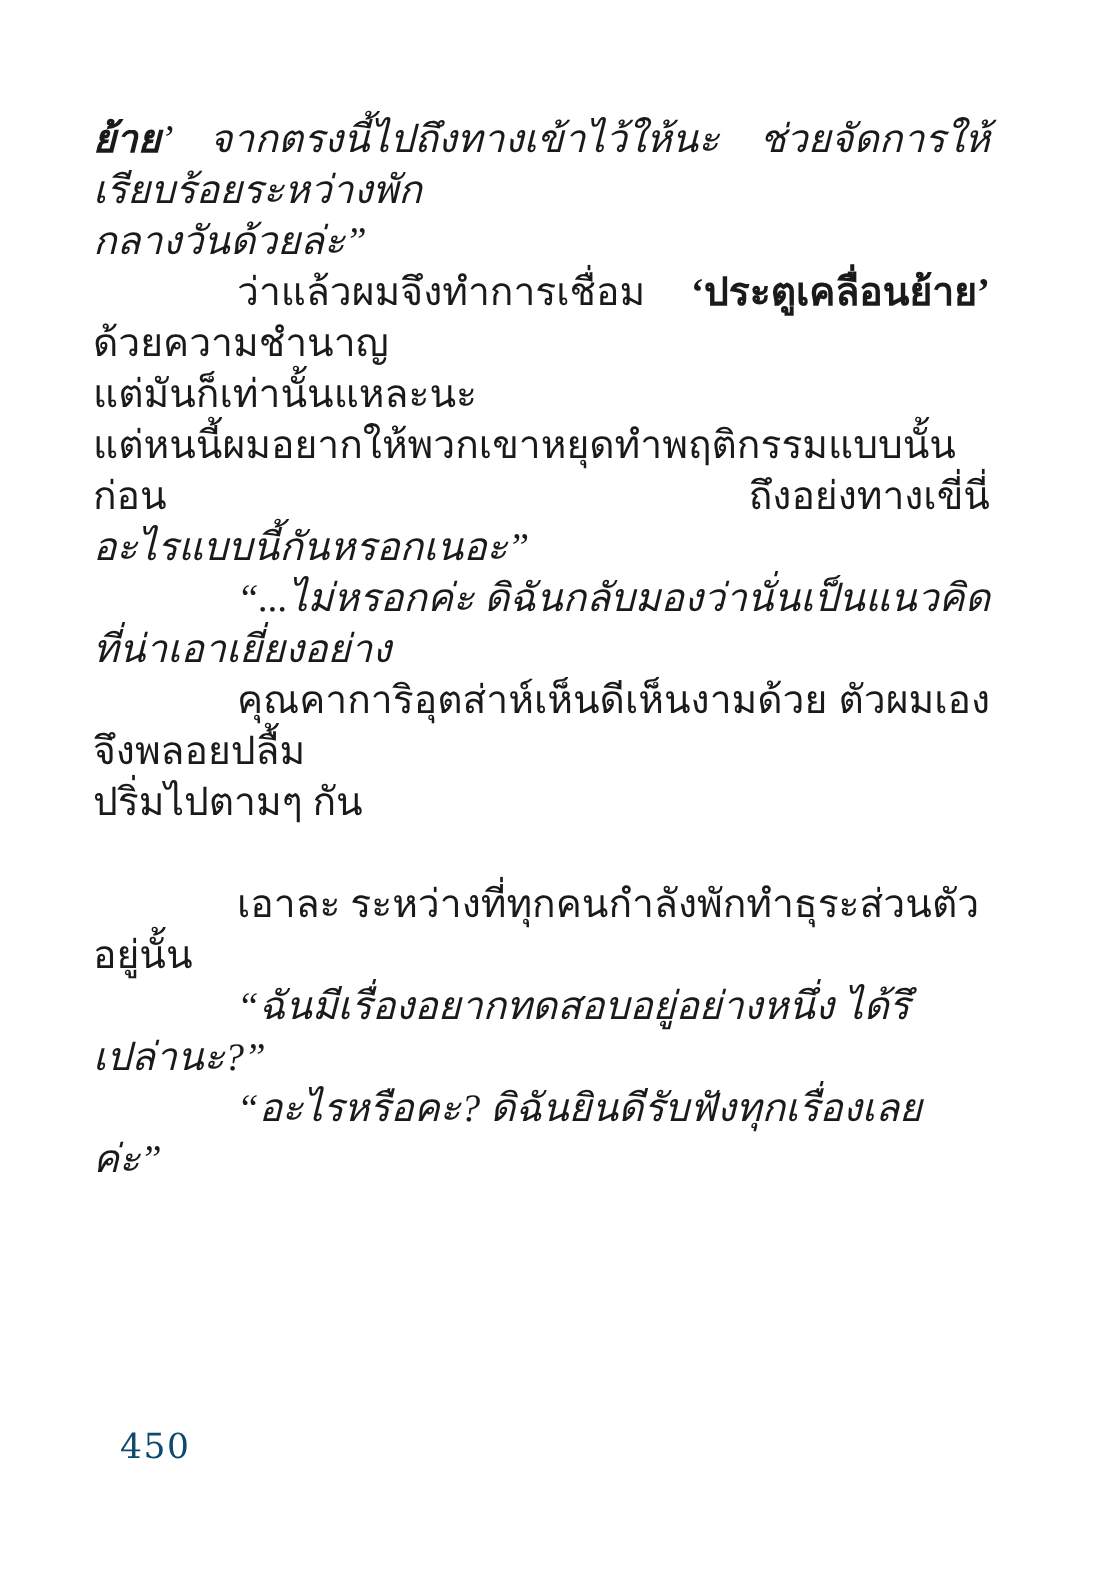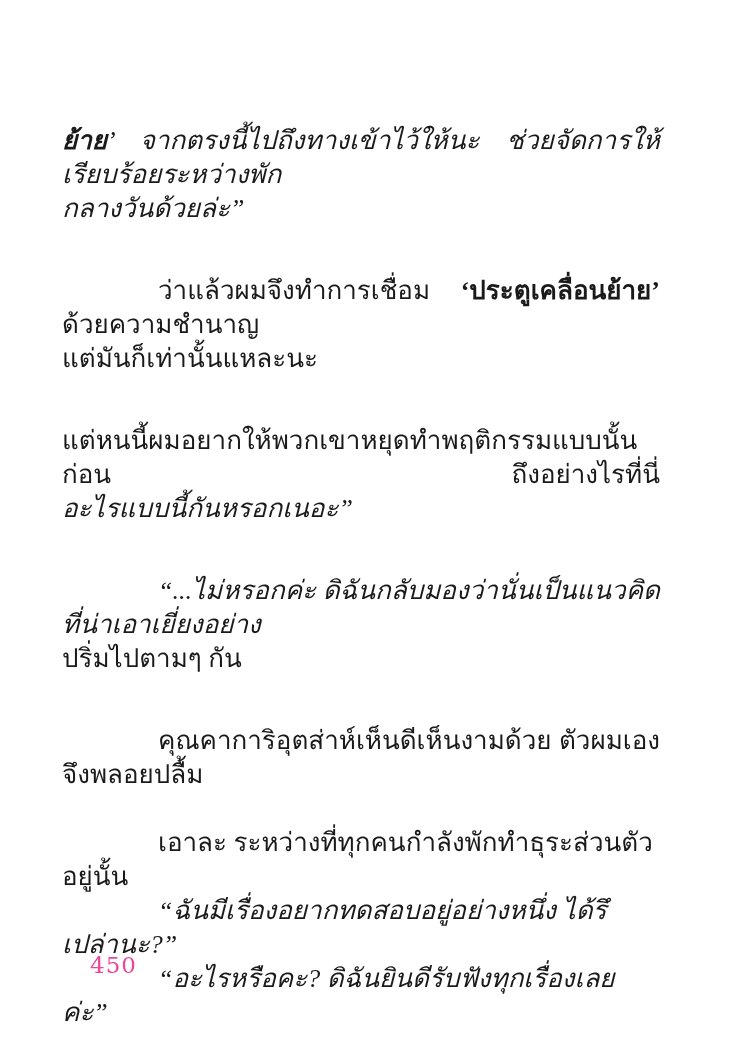--- a/index.html
+++ b/index.html
@@ -37,48 +37,47 @@
   }
   .line.indent {
     text-indent: 96px;
   }
   .line.italic {
     font-style: italic;
   }
   .line.justify {
     text-align: justify;
     text-align-last: justify;
-    margin-top: 48px;
   }
   .line b {
     font-weight: 700;
   }
   .page-number {
     position: absolute;
-    left: 90px;
+    left: 80px;
     top: 952px;
-    color: #ec4899;
+    color: #0c4a6e;
     font-family: "DejaVu Serif", "Liberation Serif", serif;
     font-size: 23px;
     letter-spacing: 1px;
   }
 </style>
 </head>
 <body>
 
 <div class="page">
   <div class="text-block">
       <div class="line italic justify"><b>ย้าย</b><span>’ จากตรงนี้ไปถึงทางเข้าไว้ให้นะ ช่วยจัดการให้เรียบร้อยระหว่างพัก</span></div>
       <div class="line italic"><span>กลางวันด้วยล่ะ”</span></div>
       <div class="line indent justify"><span>ว่าแล้วผมจึงทำการเชื่อม </span><b>‘ประตูเคลื่อนย้าย’</b><span> ด้วยความชำนาญ</span></div>
       <div class="line"><span>แต่มันก็เท่านั้นแหละนะ</span></div>
-      <div class="line justify"><span>แต่หนนี้ผมอยากให้พวกเขาหยุดทำพฤติกรรมแบบนั้นก่อน ถึงอย่างไรที่นี่</span></div>
+      <div class="line justify"><span>แต่หนนี้ผมอยากให้พวกเขาหยุดทำพฤติกรรมแบบนั้นก่อน ถึงอย่งทางเขี่นี่</span></div>
       <div class="line italic"><span>อะไรแบบนี้กันหรอกเนอะ”</span></div>
       <div class="line indent italic justify"><span>“...ไม่หรอกค่ะ ดิฉันกลับมองว่านั่นเป็นแนวคิดที่น่าเอาเยี่ยงอย่าง</span></div>
+      <div class="line indent justify"><span>คุณคาการิอุตส่าห์เห็นดีเห็นงามด้วย ตัวผมเองจึงพลอยปลื้ม</span></div>
       <div class="line"><span>ปริ่มไปตามๆ กัน</span></div>
-      <div class="line indent justify"><span>คุณคาการิอุตส่าห์เห็นดีเห็นงามด้วย ตัวผมเองจึงพลอยปลื้ม</span></div>
       <div class="line blank"></div>
       <div class="line indent"><span>เอาละ ระหว่างที่ทุกคนกำลังพักทำธุระส่วนตัวอยู่นั้น</span></div>
       <div class="line indent italic"><span>“ฉันมีเรื่องอยากทดสอบอยู่อย่างหนึ่ง ได้รึเปล่านะ?”</span></div>
       <div class="line indent italic"><span>“อะไรหรือคะ? ดิฉันยินดีรับฟังทุกเรื่องเลยค่ะ”</span></div>
     </div>
   <div class="page-number">450</div>
 </div>
 
 </body></html>

